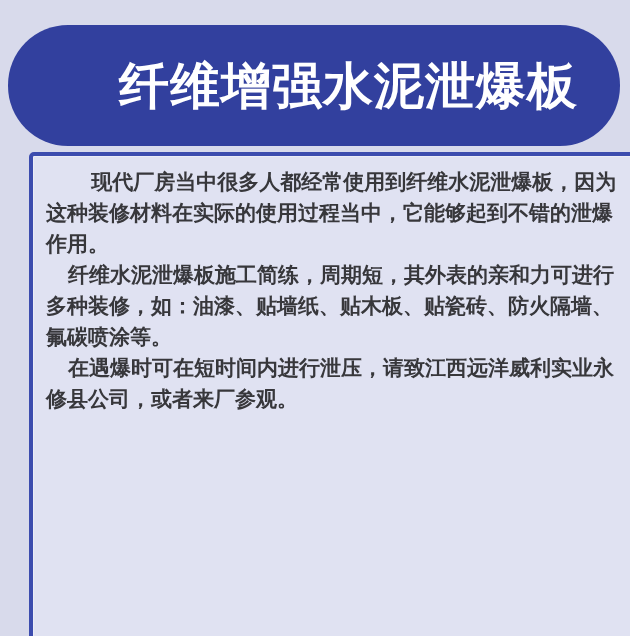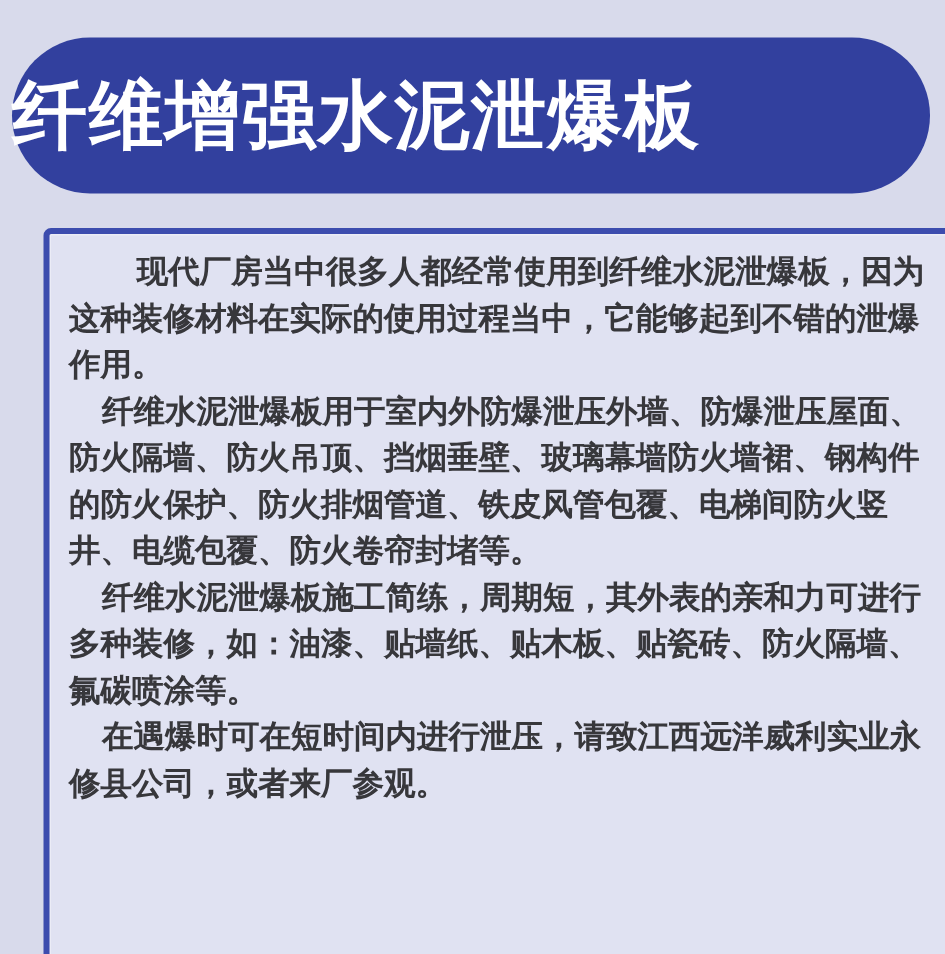--- a/index.html
+++ b/index.html
@@ -13,26 +13,26 @@
   *{margin:0;padding:0;box-sizing:border-box;}
   html,body{width:630px;height:636px;overflow:hidden;}
   body{
     position:relative;
     background:var(--page-bg);
     font-family:"Liberation Sans", sans-serif;
   }
   .banner{
     position:absolute;
     left:8px; top:25px;
-    width:612px; height:104px;
+    width:612px; height:121px;
     background:var(--banner-bg);
     border-radius:60px;
     display:flex;
     align-items:center;
-    justify-content:flex-start;
+    justify-content:flex-end;
     padding-right:42px;
   }
   .banner h1{
     color:var(--banner-fg);
     font-size:50px;
     font-weight:800;
     letter-spacing:1px;
     white-space:nowrap;
     line-height:1;
   }
@@ -62,16 +62,15 @@
 </style>
 </head>
 <body>
 
 <div class="banner">
   <h1>纤维增强水泥泄爆板</h1>
 </div>
 
 <div class="panel">
   <p>现代厂房当中很多人都经常使用到纤维水泥泄爆板，因为这种装修材料在实际的使用过程当中，它能够起到不错的泄爆作用。</p>
-  <p>纤维水泥泄爆板用于室内外防爆泄压外墙、防爆泄压屋面、防火隔墙、防火吊顶、挡烟垂壁、玻璃幕墙防火墙裙、钢构件的防火保护、防火排烟管道、铁皮风管包覆、电梯间防火竖井、电缆包覆、防火卷帘封堵等。</p>
   <p>纤维水泥泄爆板施工简练，周期短，其外表的亲和力可进行多种装修，如：油漆、贴墙纸、贴木板、贴瓷砖、防火隔墙、氟碳喷涂等。</p>
   <p>在遇爆时可在短时间内进行泄压，请致江西远洋威利实业永修县公司，或者来厂参观。</p>
 </div>
 
 </body></html>

